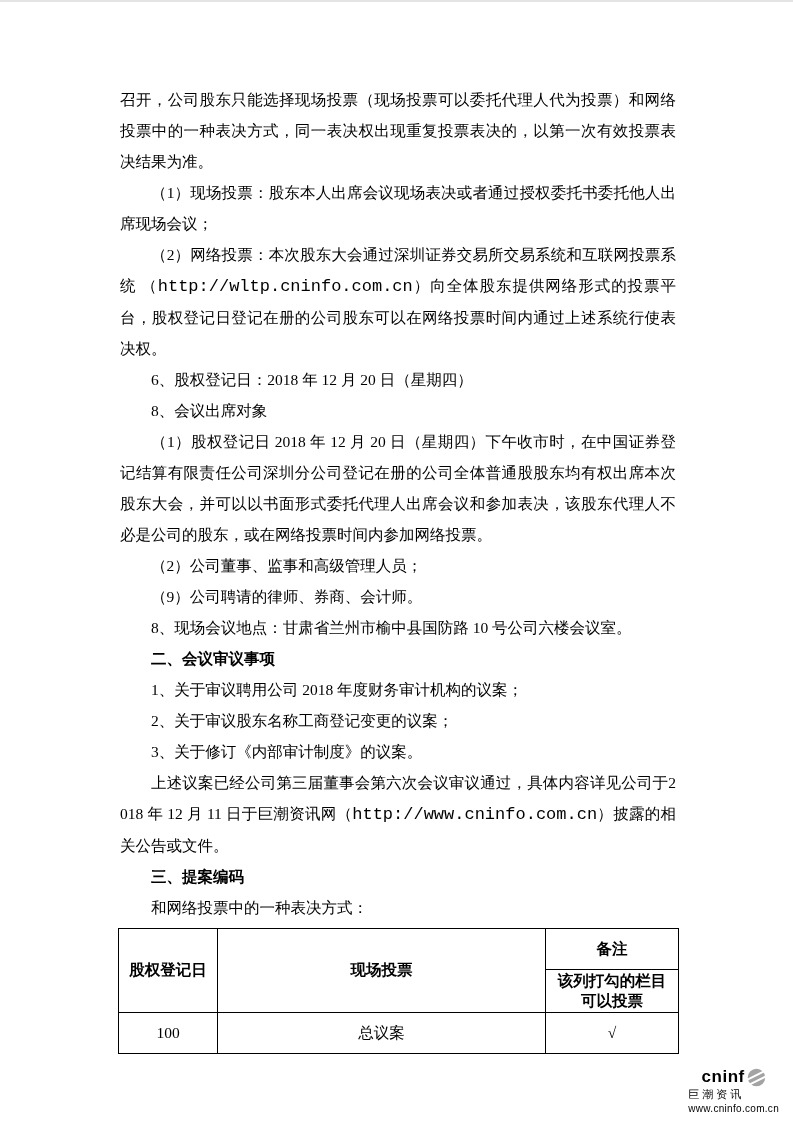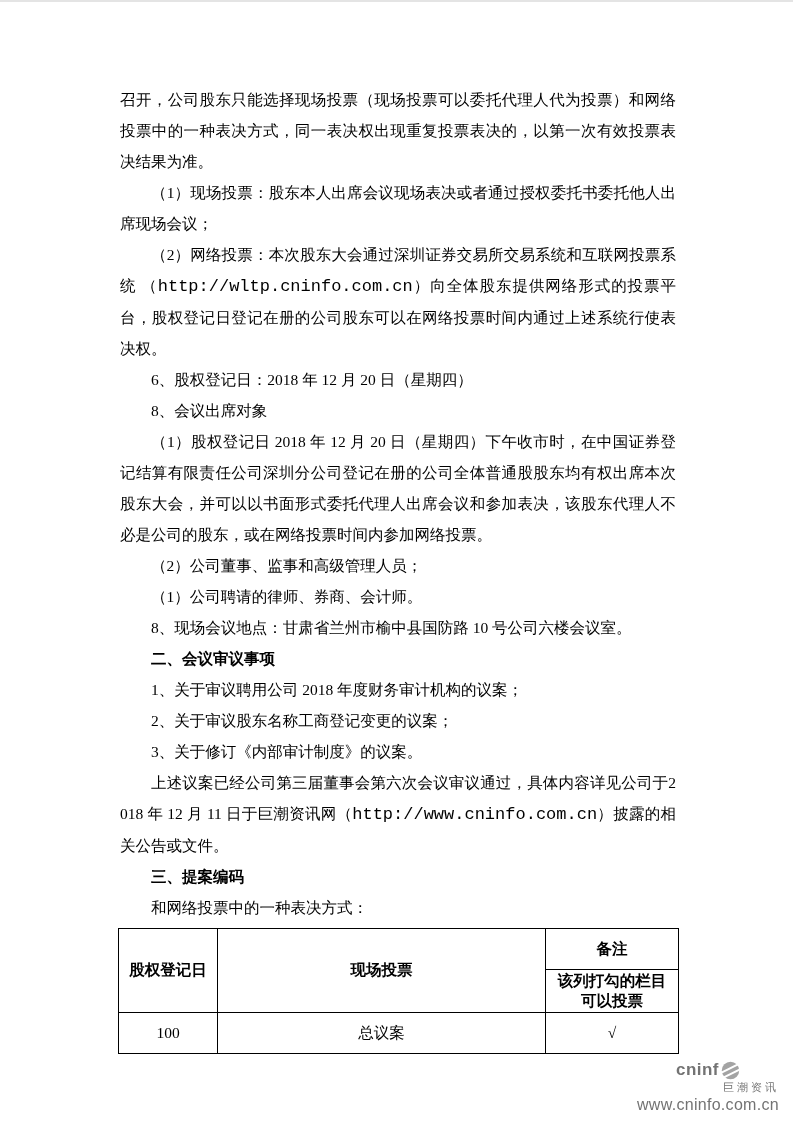--- a/index.html
+++ b/index.html
@@ -60,39 +60,39 @@
     padding: 0 4px;
   }
   td.th { font-weight: bold; }
   tr.hdr-top td { height: 40px; }
   tr.hdr-sub td { height: 42px; line-height: 20px; }
   tr.body-row td { height: 40px; }
   .footer-logo {
     position: absolute;
     right: 14px;
     bottom: 8px;
-    text-align: right;
-    color: #737373;
+    text-align: left;
+    color: #000000;
     font-family: "Liberation Sans", "DejaVu Sans", sans-serif;
     line-height: 1.15;
   }
   .brand-row {
     display: flex;
     align-items: center;
     justify-content: center;
     gap: 2px;
   }
   .brand-name {
     font-weight: bold;
     font-size: 17px;
     letter-spacing: 0.5px;
   }
   .brand-icon { width: 19px; height: 19px; display: block; }
   .brand-cn { font-size: 11px; letter-spacing: 3px; margin-top: 1px; }
-  .brand-url { font-size: 16px; margin-top: 2px; letter-spacing: 0.3px; }
+  .brand-url { font-size: 10px; margin-top: 2px; letter-spacing: 0.3px; }
 </style>
 </head>
 <body>
 
 <div class="page-top-edge"></div>
 
 <div class="content">
 
   <p class="para no-indent">召开，公司股东只能选择现场投票（现场投票可以委托代理人代为投票）和网络投票中的一种表决方式，同一表决权出现重复投票表决的，以第一次有效投票表决结果为准。</p>
 
@@ -101,21 +101,21 @@
   <p class="para"><span>（2）网络投票：本次股东大会通过深圳证券交易所交易系统和互联网投票系统 （</span><span class="mono">http://wltp.cninfo.com.cn</span><span>）向全体股东提供网络形式的投票平台，股权登记日登记在册的公司股东可以在网络投票时间内通过上述系统行使表决权。</span></p>
 
   <p class="para">6、股权登记日：2018 年 12 月 20 日（星期四）</p>
 
   <p class="para">8、会议出席对象</p>
 
   <p class="para">（1）股权登记日 2018 年 12 月 20 日（星期四）下午收市时，在中国证券登记结算有限责任公司深圳分公司登记在册的公司全体普通股股东均有权出席本次股东大会，并可以以书面形式委托代理人出席会议和参加表决，该股东代理人不必是公司的股东，或在网络投票时间内参加网络投票。</p>
 
   <p class="para">（2）公司董事、监事和高级管理人员；</p>
 
-  <p class="para">（1）公司聘请的律师、券商、会计师。</p>
+  <p class="para">（9）公司聘请的律师、券商、会计师。</p>
 
   <p class="para">8、现场会议地点：甘肃省兰州市榆中县国防路 10 号公司六楼会议室。</p>
 
   <p class="para heading">二、会议审议事项</p>
 
   <p class="para">1、关于审议聘用公司 2018 年度财务审计机构的议案；</p>
 
   <p class="para">2、关于审议股东名称工商登记变更的议案；</p>
 
   <p class="para">3、关于修订《内部审计制度》的议案。</p>

